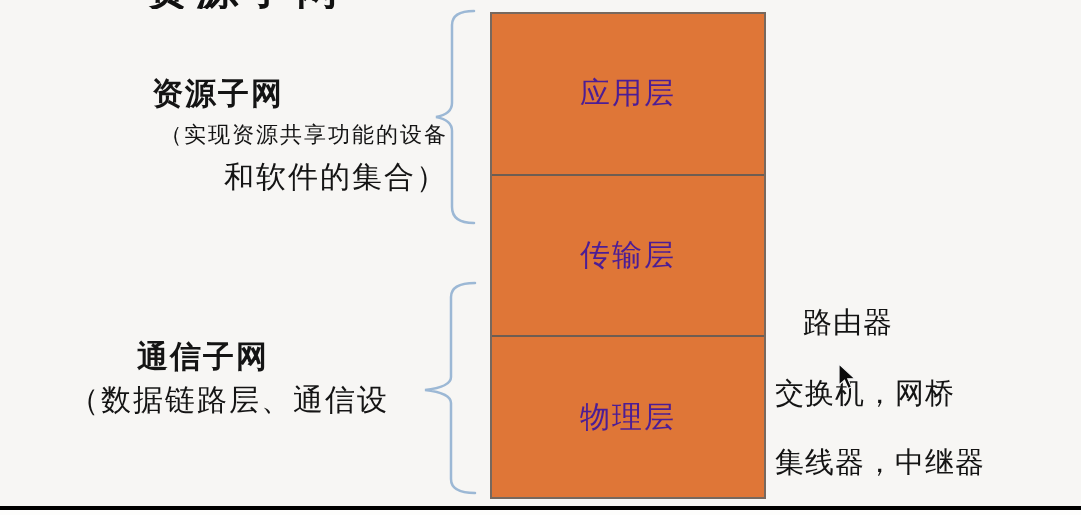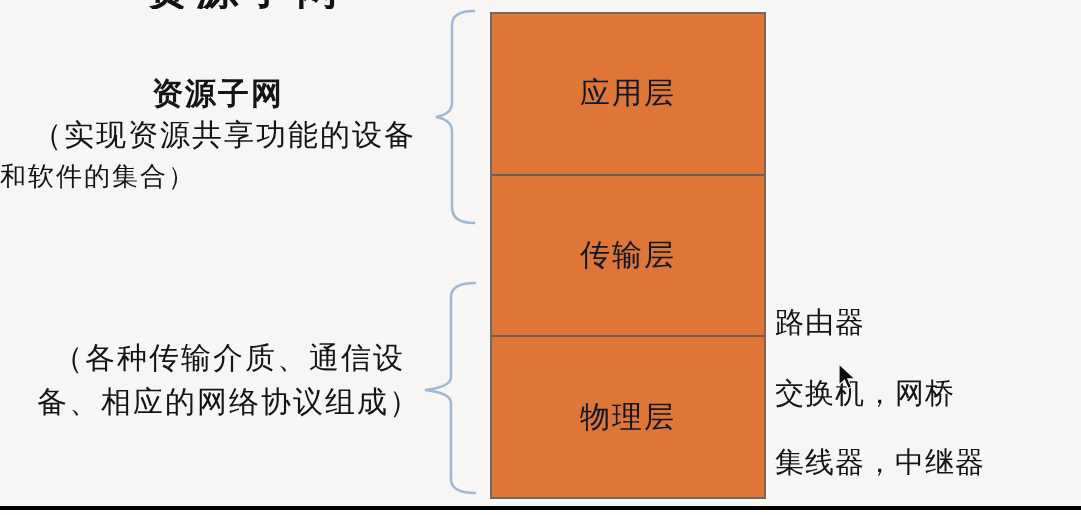--- a/index.html
+++ b/index.html
@@ -30,46 +30,46 @@
     position: absolute; left: 490px; top: 12px;
     width: 276px; height: 487px;
     background: #DF7637;
     border: 2px solid #77685E;
     display: flex; flex-direction: column;
   }
   .layer {
     flex: 1 1 0;
     display: flex; align-items: center; justify-content: center;
     border-bottom: 2px solid #6E5D52;
-    color: #0f172a;
+    color: #4c1d95;
     font-size: 30px;
     letter-spacing: 2px;
   }
   .layer:last-child { border-bottom: none; }
 
   
   .res-block { position: absolute; left: 0; top: 74px; width: 448px; }
   .res-block .title {
     text-align: center; font-weight: 700; font-size: 31px;
     line-height: 40px; letter-spacing: 2px; padding-right: 12px;
   }
-  .res-block .d1 { text-align: center; font-size: 30px; line-height: 42px; letter-spacing: 2px; }
-  .res-block .d2 { text-align: left; font-size: 26px; line-height: 42px; letter-spacing: 2px; }
+  .res-block .d1 { text-align: right; font-size: 22px; line-height: 42px; letter-spacing: 2px; }
+  .res-block .d2 { text-align: right; font-size: 30px; line-height: 42px; letter-spacing: 2px; }
 
   .com-block { position: absolute; left: 0; top: 336px; width: 458px; }
   .com-block .title {
     text-align: center; font-weight: 700; font-size: 31px;
     line-height: 42px; letter-spacing: 2px; padding-right: 52px;
   }
   .com-block .d1 { text-align: center; font-size: 30px; line-height: 44px; letter-spacing: 2px; }
   .com-block .d2 { text-align: center; font-size: 30px; line-height: 44px; letter-spacing: 2px; }
 
   
   .device { position: absolute; left: 775px; font-size: 29px; line-height: 42px; letter-spacing: 1px; white-space: nowrap; }
-  .device.r1 { top: 301px; }
+  .device.r1 { top: 301px; margin-left: 28px; }
   .device.r2 { top: 372px; }
   .device.r3 { top: 441px; }
 
   
   .brace { position: absolute; }
   .brace-top { left: 430px; top: 9px; }
   .brace-bottom { left: 421px; top: 281px; }
 
   
   .cursor { position: absolute; left: 838px; top: 363px; }
@@ -91,22 +91,22 @@
   <span class="inner">资源子网</span>
 </div>
 
 <div class="res-block">
   <div class="title">资源子网</div>
   <div class="d1">（实现资源共享功能的设备</div>
   <div class="d2">和软件的集合）</div>
 </div>
 
 <div class="com-block">
-  <div class="d1">（各种传输介质、通信设</div>
-  <div class="d2">备、相应的网络协议组成）</div>
+  <div class="title">通信子网</div>
+  <div class="d1">（数据链路层、通信设</div>
 </div>
 
 <svg class="brace brace-top" width="48" height="216" viewBox="0 0 48 216">
   <path d="M 44,2 Q 22,2 22,16 L 22,94 Q 22,105 6,108 Q 22,111 22,122 L 22,198 Q 22,214 44,214" fill="none" stroke="#9CB8D5" stroke-width="2.5" stroke-linecap="round"></path>
 </svg>
 
 <svg class="brace brace-bottom" width="58" height="214" viewBox="0 0 58 214">
   <path d="M 54,2 Q 30,2 30,16 L 30,96 Q 30,106 4,109 Q 30,112 30,122 L 30,198 Q 30,212 54,212" fill="none" stroke="#9CB8D5" stroke-width="2.5" stroke-linecap="round"></path>
 </svg>
 

